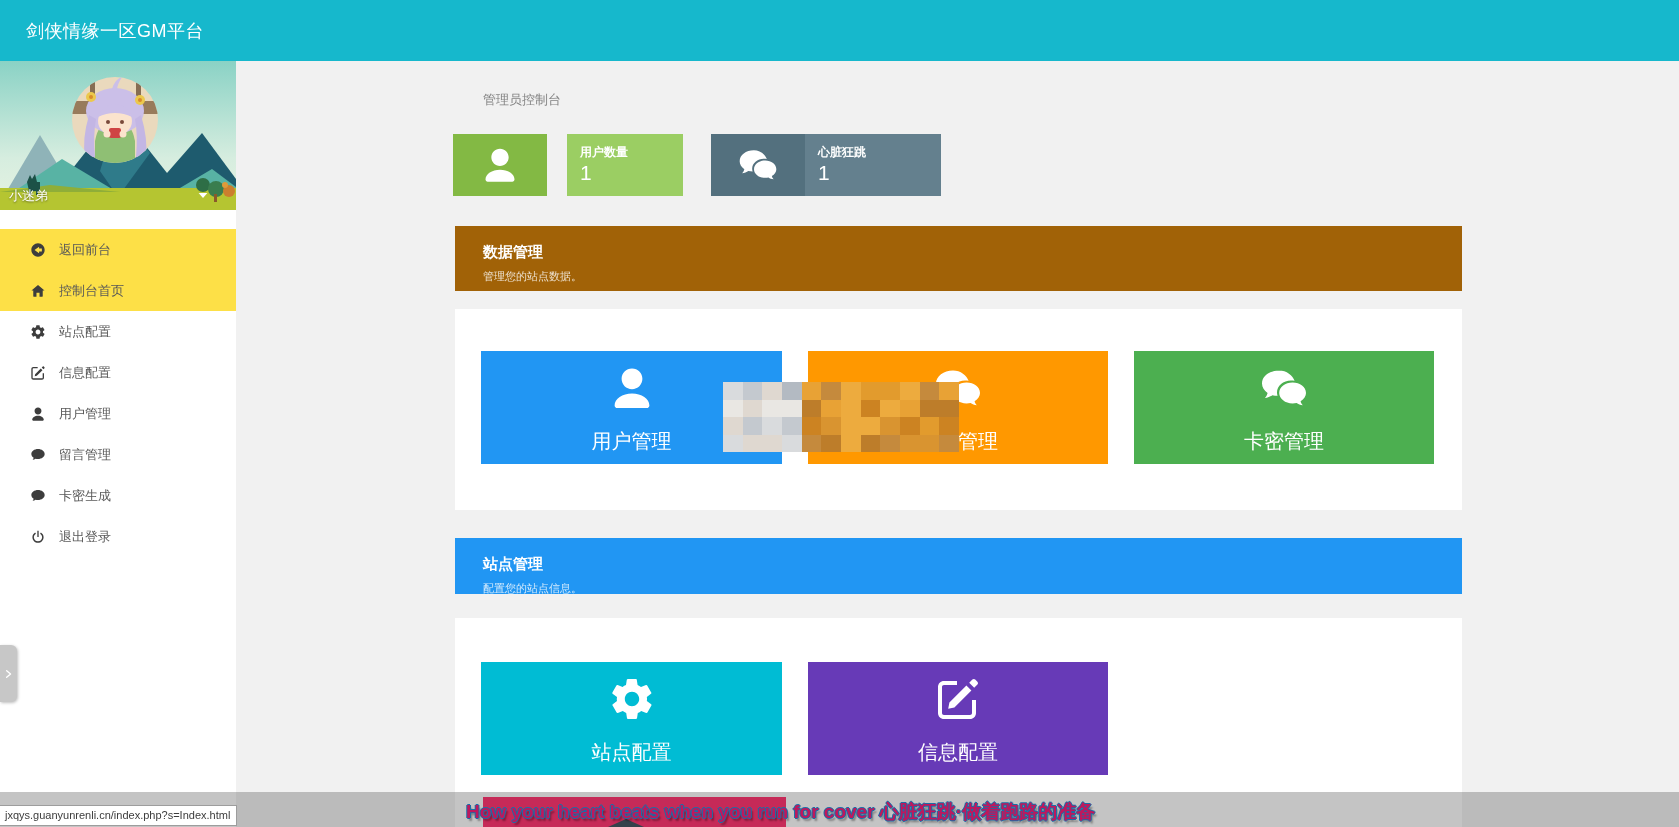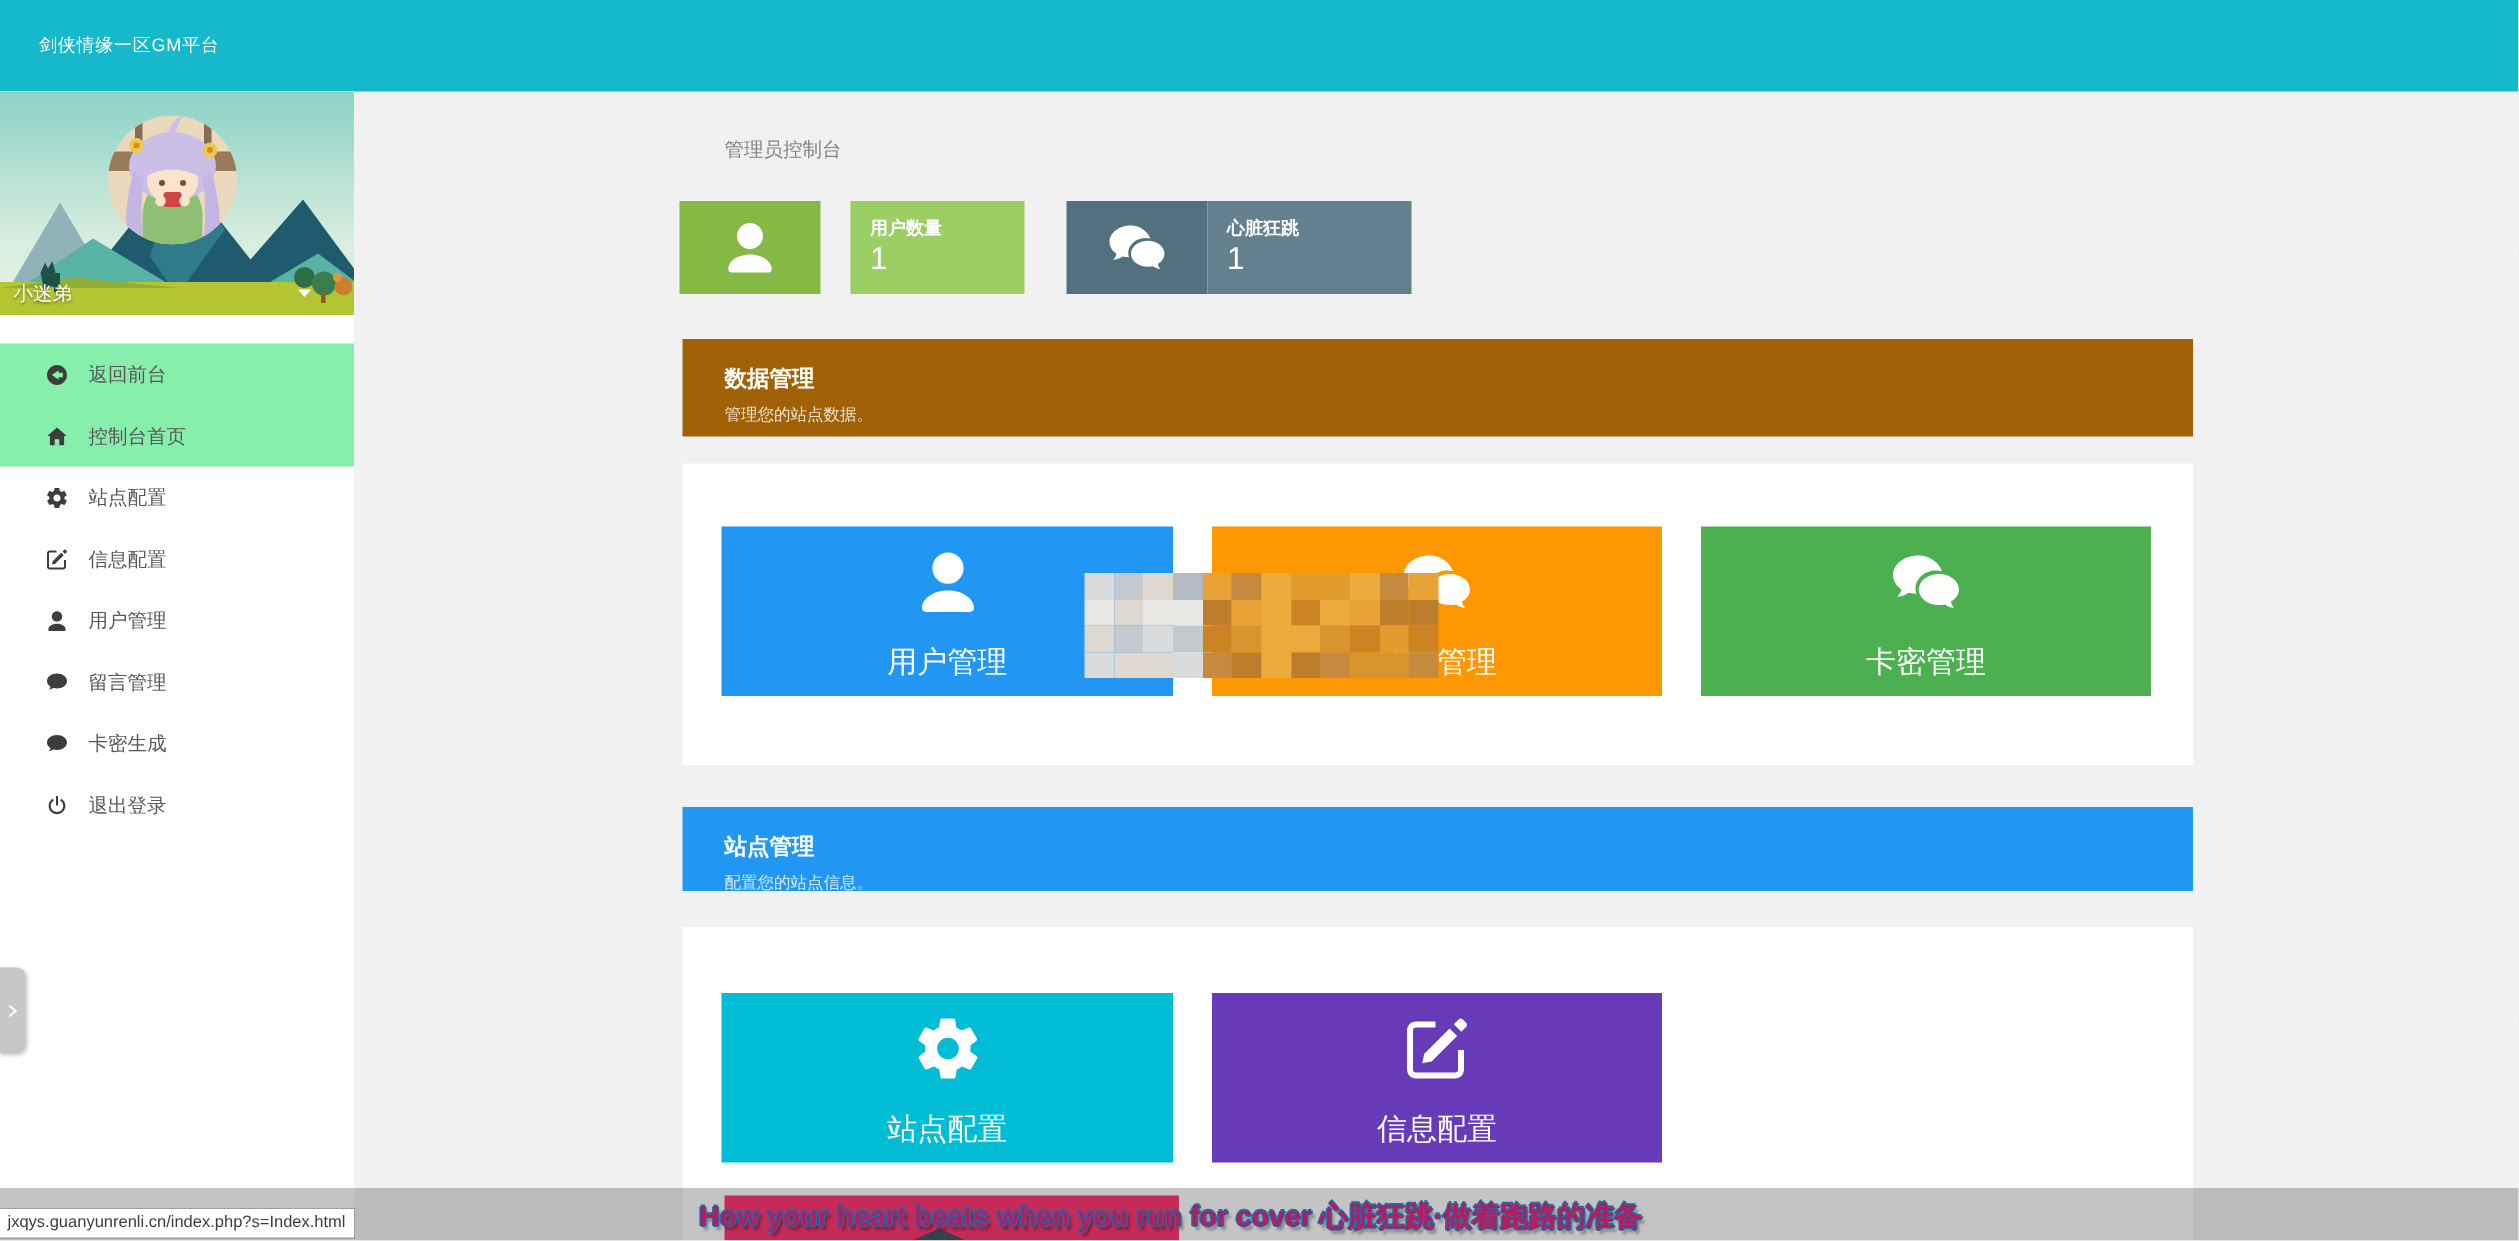--- a/index.html
+++ b/index.html
@@ -1,31 +1,31 @@
 <!DOCTYPE html>
 <html><head>
 <meta charset="utf-8">
 <style>
   * { margin:0; padding:0; box-sizing:border-box; }
   html,body { background:#e9e9e9; font-family:"Liberation Sans","DejaVu Sans",sans-serif; }
   #screen { position:relative; width:1679px; height:827px; overflow:hidden; background:#f1f1f1; }
 
   
   .topbar { position:absolute; left:0; top:0; width:1679px; height:61px; background:#16b8cc; display:flex; align-items:center; }
-  .topbar .brand { color:#fff; font-size:12px; margin-left:26px; letter-spacing:.5px; }
+  .topbar .brand { color:#fff; font-size:18px; margin-left:26px; letter-spacing:.5px; }
 
   
   .sidebar { position:absolute; left:0; top:61px; width:236px; height:766px; background:#fff; }
   .profile { position:relative; width:236px; height:149px; overflow:hidden; }
   .profile svg { display:block; }
   .profile .uname { position:absolute; left:9px; bottom:5px; color:#fff; font-size:13px; text-shadow:0 1px 2px rgba(0,0,0,.45); }
   .profile .caret { position:absolute; right:26px; bottom:8px; width:14px; height:14px; color:#fff; }
   .menu { margin-top:19px; }
   .mitem { display:flex; align-items:center; height:41px; padding-left:30px; cursor:pointer; }
-  .mitem.activezone { background:#86efac; }
+  .mitem.activezone { background:#fde047; }
   .mitem .micon { width:16px; height:16px; color:#3d3d3d; flex:0 0 16px; }
   .mitem .mlabel { margin-left:13px; font-size:13px; color:#585858; }
 
   
   .collapse-tab { position:absolute; left:0; top:645px; width:17px; height:57px; background:#c7c7c7; border-radius:0 6px 6px 0; box-shadow:1px 1px 3px rgba(0,0,0,.25); display:flex; align-items:center; justify-content:center; color:#fff; }
   .collapse-tab svg { width:11px; height:14px; }
 
   
   .page-title { position:absolute; left:483px; top:91px; font-size:13px; color:#838383; }
 

